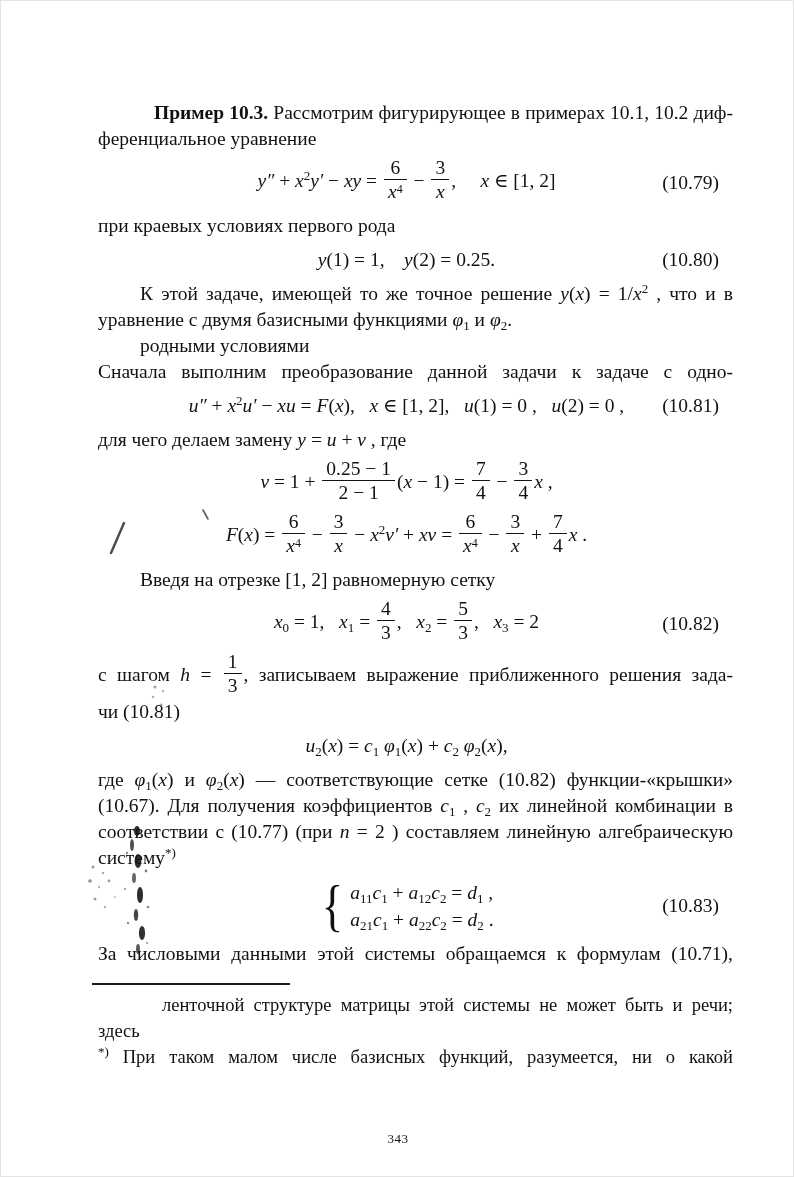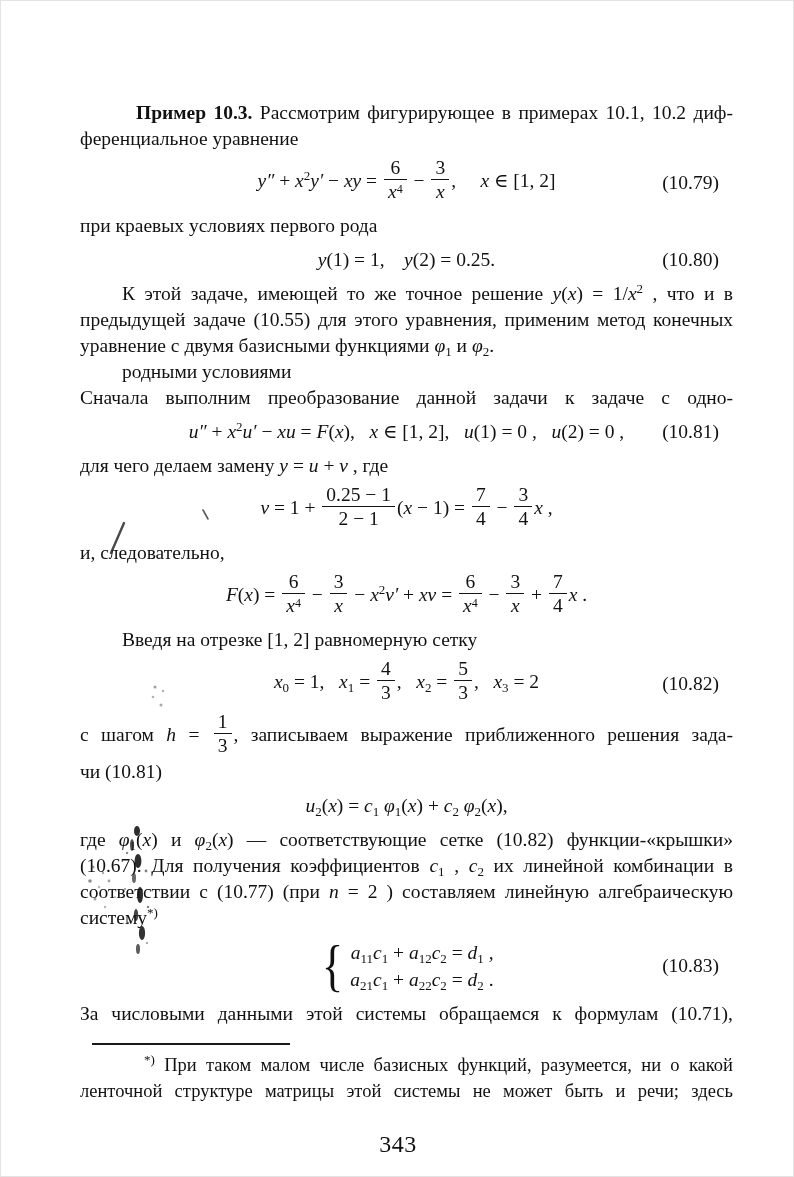--- a/index.html
+++ b/index.html
@@ -31,41 +31,41 @@
   
   .frac{
     display:inline-block;vertical-align:middle;
     text-align:center;padding:0 2px;position:relative;top:-3px;
   }
   .frac .num{display:block;padding:0 4px 1px;border-bottom:1.5px solid #141414;line-height:21px;}
   .frac .den{display:block;padding:1px 4px 0;line-height:21px;}
   .frac .t-sup{font-size:12px;top:-5px;}
   
   .para{margin:0;}
-  .pline{line-height:26px;min-height:26px;}
+  .pline{line-height:26px;min-height:26px;margin-left:18px;}
   .jl{text-align:justify;text-align-last:justify;}
   .indent .pline:first-child{text-indent:42px;}
   .indent-lg .pline:first-child{text-indent:56px;}
   .fn{font-size:18.5px;}
   .fn-indent .pline:first-child{text-indent:64px;}
   
   .eq{position:relative;text-align:center;margin:8px 0;line-height:26px;}
   .eqbody{display:inline-block;}
   .eqnum{position:absolute;right:14px;top:50%;transform:translateY(-50%);font-style:normal;}
   
   .cases{display:inline-flex;align-items:center;text-align:left;vertical-align:middle;}
   .cases .brace{font-size:56px;line-height:50px;font-weight:400;margin-right:4px;transform:scaleX(0.8);display:inline-block;}
   .cases .ccol{display:inline-block;}
-  .cases .cline{display:block;line-height:27px;text-align:right;}
+  .cases .cline{display:block;line-height:27px;}
   
   .fnrule{width:198px;border-top:2px solid #1a1a1a;height:0;margin:16px 0 7px 12px;}
   
   .pagenum{
     position:absolute;left:0;width:794px;top:1130px;
-    text-align:center;font-size:24px;letter-spacing:0.5px;
+    text-align:center;font-size:13px;letter-spacing:0.5px;
   }
   
   .artifact{position:absolute;pointer-events:none;}
 </style>
 </head>
 <body>
 
 <div class="page">
 
   <div id="content">
@@ -73,35 +73,31 @@
         <div class="pline jl"><span class="t-b">Пример 10.3.</span><span class="t-r">  Рассмотрим фигурирующее в примерах 10.1, 10.2 диф-</span></div>
         <div class="pline"><span class="t-r">ференциальное уравнение</span></div>
       </div>
       <div class="eq"><span class="eqbody"><span class="t-i">y″</span><span class="t-r"> + </span><span class="t-i">x</span><span class="t-sup">2</span><span class="t-i">y′</span><span class="t-r"> − </span><span class="t-i">xy</span><span class="t-r"> = </span><span class="frac"><span class="num"><span class="t-r">6</span></span><span class="den"><span class="t-i">x</span><span class="t-sup">4</span></span></span><span class="t-r"> − </span><span class="frac"><span class="num"><span class="t-r">3</span></span><span class="den"><span class="t-i">x</span></span></span><span class="t-r">,  </span><span class="t-i">x</span><span class="t-r"> ∈ [1, 2]</span></span><span class="eqnum">(10.79)</span></div>
       <div class="para">
         <div class="pline"><span class="t-r">при краевых условиях первого рода</span></div>
       </div>
       <div class="eq"><span class="eqbody"><span class="t-i">y</span><span class="t-r">(1) = 1, </span><span class="t-i">y</span><span class="t-r">(2) = 0.25.</span></span><span class="eqnum">(10.80)</span></div>
       <div class="para indent">
         <div class="pline jl"><span class="t-r">К этой задаче, имеющей то же точное решение </span><span class="t-i">y</span><span class="t-r">(</span><span class="t-i">x</span><span class="t-r">) = 1/</span><span class="t-i">x</span><span class="t-sup">2</span><span class="t-r"> , что и в</span></div>
-        <div class="pline jl"><span class="t-r">предыдущей задаче (10.55) для этого уравнения, применим метод конечных</span></div>
         <div class="pline"><span class="t-r">уравнение с двумя базисными функциями </span><span class="t-i">φ</span><span class="t-sub">1</span><span class="t-r"> и </span><span class="t-i">φ</span><span class="t-sub">2</span><span class="t-r">.</span></div>
       </div>
       <div class="para indent">
         <div class="pline"><span class="t-r">родными условиями</span></div>
         <div class="pline jl"><span class="t-r">Сначала выполним преобразование данной задачи к задаче с одно-</span></div>
       </div>
       <div class="eq"><span class="eqbody"><span class="t-i">u″</span><span class="t-r"> + </span><span class="t-i">x</span><span class="t-sup">2</span><span class="t-i">u′</span><span class="t-r"> − </span><span class="t-i">xu</span><span class="t-r"> = </span><span class="t-i">F</span><span class="t-r">(</span><span class="t-i">x</span><span class="t-r">),  </span><span class="t-i">x</span><span class="t-r"> ∈ [1, 2],  </span><span class="t-i">u</span><span class="t-r">(1) = 0 ,  </span><span class="t-i">u</span><span class="t-r">(2) = 0 ,</span></span><span class="eqnum">(10.81)</span></div>
       <div class="para">
         <div class="pline"><span class="t-r">для чего делаем замену </span><span class="t-i">y</span><span class="t-r"> = </span><span class="t-i">u</span><span class="t-r"> + </span><span class="t-i">v</span><span class="t-r"> , где</span></div>
       </div>
       <div class="eq"><span class="eqbody"><span class="t-i">v</span><span class="t-r"> = 1 + </span><span class="frac"><span class="num"><span class="t-r">0.25 − 1</span></span><span class="den"><span class="t-r">2 − 1</span></span></span><span class="t-r">(</span><span class="t-i">x</span><span class="t-r"> − 1) = </span><span class="frac"><span class="num"><span class="t-r">7</span></span><span class="den"><span class="t-r">4</span></span></span><span class="t-r"> − </span><span class="frac"><span class="num"><span class="t-r">3</span></span><span class="den"><span class="t-r">4</span></span></span><span class="t-i">x</span><span class="t-r"> ,</span></span></div>
-      <div class="para">
-        <div class="pline"><span class="t-r">и, следовательно,</span></div>
-      </div>
       <div class="eq"><span class="eqbody"><span class="t-i">F</span><span class="t-r">(</span><span class="t-i">x</span><span class="t-r">) = </span><span class="frac"><span class="num"><span class="t-r">6</span></span><span class="den"><span class="t-i">x</span><span class="t-sup">4</span></span></span><span class="t-r"> − </span><span class="frac"><span class="num"><span class="t-r">3</span></span><span class="den"><span class="t-i">x</span></span></span><span class="t-r"> − </span><span class="t-i">x</span><span class="t-sup">2</span><span class="t-i">v′</span><span class="t-r"> + </span><span class="t-i">xv</span><span class="t-r"> = </span><span class="frac"><span class="num"><span class="t-r">6</span></span><span class="den"><span class="t-i">x</span><span class="t-sup">4</span></span></span><span class="t-r"> − </span><span class="frac"><span class="num"><span class="t-r">3</span></span><span class="den"><span class="t-i">x</span></span></span><span class="t-r"> + </span><span class="frac"><span class="num"><span class="t-r">7</span></span><span class="den"><span class="t-r">4</span></span></span><span class="t-i">x</span><span class="t-r"> .</span></span></div>
       <div class="para indent">
         <div class="pline"><span class="t-r">Введя на отрезке [1, 2] равномерную сетку</span></div>
       </div>
       <div class="eq"><span class="eqbody"><span class="t-i">x</span><span class="t-sub">0</span><span class="t-r"> = 1,  </span><span class="t-i">x</span><span class="t-sub">1</span><span class="t-r"> = </span><span class="frac"><span class="num"><span class="t-r">4</span></span><span class="den"><span class="t-r">3</span></span></span><span class="t-r">,  </span><span class="t-i">x</span><span class="t-sub">2</span><span class="t-r"> = </span><span class="frac"><span class="num"><span class="t-r">5</span></span><span class="den"><span class="t-r">3</span></span></span><span class="t-r">,  </span><span class="t-i">x</span><span class="t-sub">3</span><span class="t-r"> = 2</span></span><span class="eqnum">(10.82)</span></div>
       <div class="para">
         <div class="pline jl"><span class="t-r">с шагом </span><span class="t-i">h</span><span class="t-r"> = </span><span class="frac"><span class="num"><span class="t-r">1</span></span><span class="den"><span class="t-r">3</span></span></span><span class="t-r">,  записываем выражение приближенного решения зада-</span></div>
         <div class="pline"><span class="t-r">чи (10.81)</span></div>
       </div>
       <div class="eq"><span class="eqbody"><span class="t-i">u</span><span class="t-sub">2</span><span class="t-r">(</span><span class="t-i">x</span><span class="t-r">) = </span><span class="t-i">c</span><span class="t-sub">1</span><span class="t-r"> </span><span class="t-i">φ</span><span class="t-sub">1</span><span class="t-r">(</span><span class="t-i">x</span><span class="t-r">) + </span><span class="t-i">c</span><span class="t-sub">2</span><span class="t-r"> </span><span class="t-i">φ</span><span class="t-sub">2</span><span class="t-r">(</span><span class="t-i">x</span><span class="t-r">),</span></span></div>
@@ -116,22 +112,22 @@
             <span class="ccol">
               <span class="cline"><span class="t-i">a</span><span class="t-sub">11</span><span class="t-i">c</span><span class="t-sub">1</span><span class="t-r"> + </span><span class="t-i">a</span><span class="t-sub">12</span><span class="t-i">c</span><span class="t-sub">2</span><span class="t-r"> = </span><span class="t-i">d</span><span class="t-sub">1</span><span class="t-r"> ,</span></span>
               <span class="cline"><span class="t-i">a</span><span class="t-sub">21</span><span class="t-i">c</span><span class="t-sub">1</span><span class="t-r"> + </span><span class="t-i">a</span><span class="t-sub">22</span><span class="t-i">c</span><span class="t-sub">2</span><span class="t-r"> = </span><span class="t-i">d</span><span class="t-sub">2</span><span class="t-r"> .</span></span>
             </span>
           </span></span><span class="eqnum">(10.83)</span></div>
       <div class="para">
         <div class="pline jl"><span class="t-r">За числовыми данными этой системы обращаемся к формулам (10.71),</span></div>
       </div>
       <div class="fnrule"></div>
       <div class="para fn fn-indent">
+        <div class="pline jl"><span class="t-r">ленточной структуре матрицы этой системы не может быть и речи; здесь</span></div>
         <div class="pline jl"><span class="t-sup">*)</span><span class="t-r"> При таком малом числе базисных функций, разумеется, ни о какой</span></div>
-        <div class="pline jl"><span class="t-r">ленточной структуре матрицы этой системы не может быть и речи; здесь</span></div>
       </div>
     </div>
 
   <div class="pagenum">343</div>
 
   <svg class="artifact" style="left:104px;top:516px;" width="26" height="42" viewBox="0 0 26 42">
     <line x1="19" y1="6" x2="6" y2="36" stroke="#2a2a2a" stroke-width="2.4" stroke-linecap="round" opacity="0.85"></line>
   </svg>
   <svg class="artifact" style="left:198px;top:506px;" width="14" height="16" viewBox="0 0 14 16">
     <line x1="4" y1="3" x2="9" y2="12" stroke="#333" stroke-width="1.6" stroke-linecap="round" opacity="0.8"></line>

